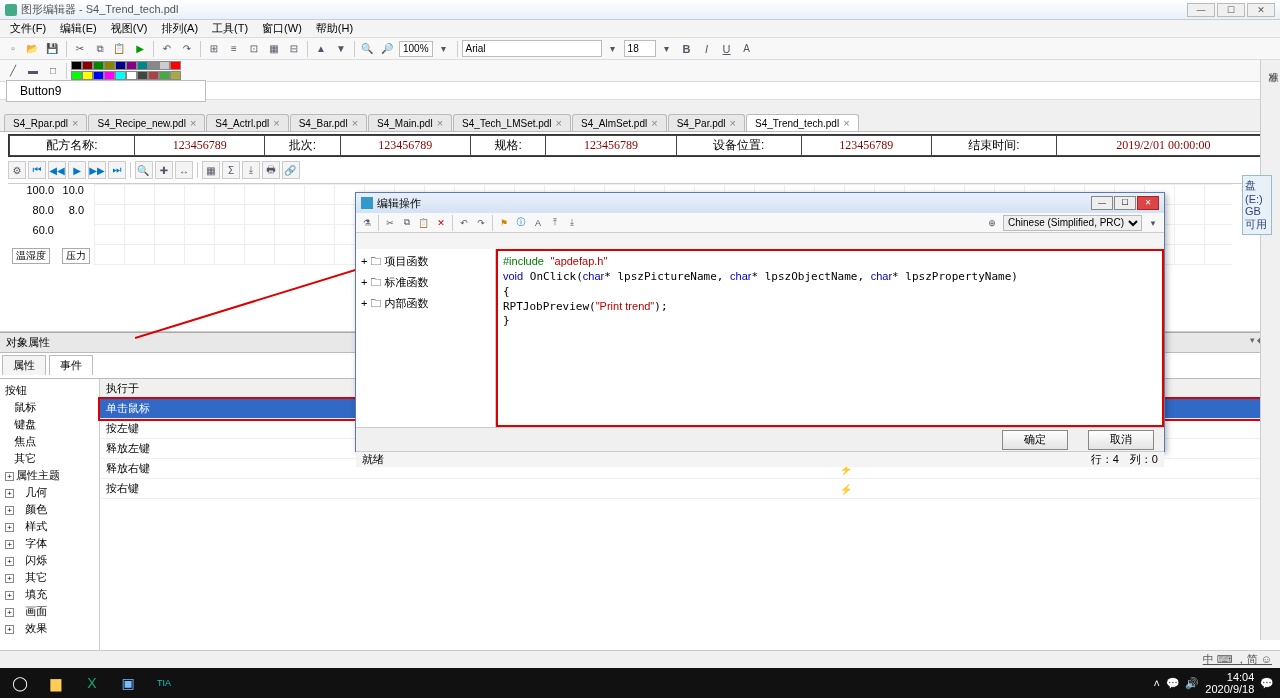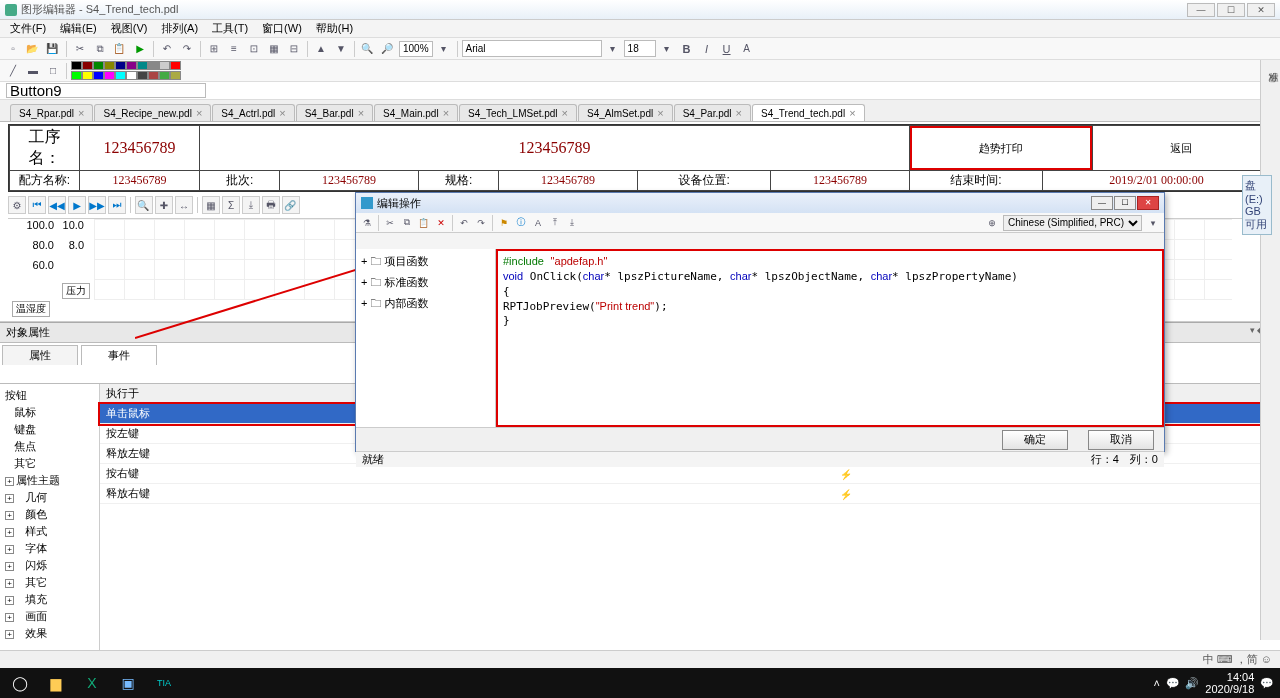--- a/index.html
+++ b/index.html
@@ -11,23 +11,23 @@
 .menubar { height:18px; background:#f4f4f4; display:flex; align-items:center; padding:0 4px; gap:2px; border-bottom:1px solid #ddd; }
 .menubar span { padding:1px 6px; cursor:pointer; }
 .toolbar1,.toolbar2 { height:22px; background:#f8f8f8; border-bottom:1px solid #ddd; display:flex; align-items:center; padding:0 4px; gap:2px; }
 .tbtn { width:18px; height:18px; border:1px solid transparent; display:inline-flex; align-items:center; justify-content:center; cursor:pointer; font-size:10px; color:#556; }
 .sep { width:1px; height:16px; background:#ccc; margin:0 2px; }
 .zoombox { border:1px solid #bbb; padding:0 3px; height:16px; line-height:14px; background:#fff; font-size:10px; }
 .fontbox { border:1px solid #bbb; height:17px; background:#fff; padding:0 3px; line-height:15px; font-size:10px; }
 .colorrow { display:flex; gap:0; }
 .csw { width:11px; height:9px; border:1px solid #888; }
 .nameline { height:18px; background:#fff; border-bottom:1px solid #ddd; display:flex; align-items:center; padding:0 6px; }
-.nameline input { border:1px solid #bbb; height:15px; width:200px; padding:0 3px; font-size:15px; }
+.nameline input { border:1px solid #bbb; height:22px; width:200px; padding:0 13px; font-size:12px; }
 .nameline .dropdown { margin-left:auto; width:14px; height:14px; border:1px solid #999; background:#eee; text-align:center; line-height:12px; font-size:8px; cursor:pointer; }
-.tabstrip { height:22px; background:#f0f0f0; border-bottom:1px solid #bbb; display:flex; align-items:end; padding-left:10px; }
+.tabstrip { height:32px; background:#f0f0f0; border-bottom:1px solid #bbb; display:flex; align-items:end; padding-left:4px; }
 .tab { padding:2px 8px; border:1px solid #bbb; border-bottom:none; margin-right:1px; background:#e8e8e8; cursor:pointer; font-size:10px; border-radius:3px 3px 0 0; }
 .tab.active { background:#fff; }
 .tab .x { margin-left:4px; color:#888; cursor:pointer; }
 .canvas { position:relative; background:#fff; height:200px; border-bottom:1px solid #ccc; overflow:hidden; }
 .datagrid { border:1px solid #333; margin:2px 8px 0 8px; }
 .datagrid table { border-collapse:collapse; width:100%; }
 .datagrid td { border:1px solid #444; padding:1px 4px; font-size:12px; text-align:center; height:17px; }
 .datagrid .lbl { background:#fff; font-weight:normal; text-align:center; }
 .datagrid .val { color:#8b0000; font-family:Georgia,serif; }
 .bigrow td { font-size:16px; height:22px; }
@@ -38,21 +38,21 @@
 .yaxis { position:absolute; left:0; top:0; width:50px; font-size:9px; text-align:right; }
 .yaxis2 { position:absolute; left:50px; top:0; width:30px; font-size:9px; text-align:right; }
 .yaxis div,.yaxis2 div { height:20px; padding-right:4px; }
 .axislabel { border:1px solid #aaa; font-size:10px; padding:0 3px; display:inline-block; margin-top:2px; }
 .grid { position:absolute; left:86px; right:40px; top:0; bottom:0; background:repeating-linear-gradient(to right,#eee 0,#eee 1px,transparent 1px,transparent 30px),repeating-linear-gradient(to bottom,#eee 0,#eee 1px,transparent 1px,transparent 20px); }
 .raxis { position:absolute; right:0; top:0; font-size:9px; }
 .proppane { height:380px; background:#fff; border-top:1px solid #aaa; position:relative; }
 .proptitle { background:#e8e8e8; padding:2px 6px; border-bottom:1px solid #bbb; display:flex; }
 .proptitle .mini { margin-left:auto; font-size:9px; color:#666; cursor:pointer; }
 .proptabs { display:flex; border-bottom:1px solid #bbb; }
-.proptab { padding:2px 26px; border:1px solid #bbb; border-bottom:none; margin:2px 1px 18px 2px; background:#f4f4f4; cursor:pointer; font-size:11px; }
+.proptab { padding:2px 10px; border:1px solid #bbb; border-bottom:none; margin:2px 1px 3px 2px; background:#f4f4f4; cursor:pointer; font-size:11px; }
 .proptab.active { background:#fff; }
 .propbody { display:flex; height:340px; }
 .tree { width:100px; border-right:1px solid #ccc; padding:3px; font-size:11px; }
 .tree .node { padding:1px 2px; cursor:pointer; white-space:nowrap; }
 .tree .sel { background:#fff; }
 .tree .plus { display:inline-block; width:9px; height:9px; border:1px solid #888; text-align:center; line-height:7px; font-size:8px; margin-right:2px; }
 .eventtable { flex:1; font-size:11px; }
 .eventtable table { width:100%; border-collapse:collapse; }
 .eventtable th { background:#f0f0f0; border-bottom:1px solid #ccc; text-align:left; padding:2px 6px; font-weight:normal; }
 .eventtable td { padding:2px 6px; border-bottom:1px solid #f0f0f0; }
@@ -86,21 +86,21 @@
 .arrow { position:absolute; left:135px; top:220px; width:360px; height:120px; z-index:40; pointer-events:none; }
 
 .rside { position:absolute; right:0; top:60px; width:20px; height:580px; background:#f0f0f0; border-left:1px solid #ccc; writing-mode:vertical-rl; font-size:10px; padding-top:4px; color:#555; }
 
 .rfloat { position:absolute; right:8px; top:175px; width:30px; height:60px; background:#e8f0f8; border:1px solid #9bc; font-size:9px; padding:2px; color:#347; }
 
 .wtask { position:absolute; left:0; bottom:0; right:0; height:30px; background:#111; display:flex; align-items:center; padding:0 6px; gap:8px; }
 .wtask .wicon { width:28px; height:22px; display:flex; align-items:center; justify-content:center; color:#fff; font-size:14px; cursor:pointer; }
 .wtask .tray { margin-left:auto; display:flex; align-items:center; gap:6px; color:#fff; font-size:10px; }
 .wtask .clock { text-align:right; line-height:1.1; }
-.statusbar { position:absolute; left:0; bottom:30px; right:0; height:18px; background:#f0f0f0; border-top:1px solid #ccc; display:flex; align-items:center; justify-content:flex-end; padding:0 8px; font-size:10px; color:#555; gap:6px; }
+.statusbar { position:absolute; left:0; bottom:30px; right:0; height:18px; background:#f0f0f0; border-top:1px solid #ccc; display:flex; align-items:center; justify-content:flex-end; padding:0 8px; font-size:10px; color:#555; gap:6px;text-decoration:underline; }
 </style>
 </head>
 <body>
 
 <div class="titlebar">
   <span class="appicon"></span>
   <span>图形编辑器 - S4_Trend_tech.pdl</span>
   <div class="winctl">
     <span>—</span>
     <span>☐</span>
@@ -208,31 +208,20 @@
     <div class="tab">S4_Tech_LMSet.pdl<span class="x">×</span></div>
     <div class="tab">S4_AlmSet.pdl<span class="x">×</span></div>
     <div class="tab">S4_Par.pdl<span class="x">×</span></div>
     <div class="tab active">S4_Trend_tech.pdl<span class="x">×</span></div>
   </div>
 
 <div class="canvas">
   <div class="datagrid">
     <table>
       <tbody>
-          <tr class="bigrow">
-        <td class="lbl" style="width:70px">工序名：</td>
-        <td class="val" style="width:120px">123456789</td>
-        <td class="val" colspan="6">123456789</td>
-        <td colspan="2" style="padding:0">
-              <div style="display:flex;height:100%">
-                <div class="hl-red" style="flex:1;display:flex;align-items:center;justify-content:center;cursor:pointer">趋势打印</div>
-                <div style="flex:1;display:flex;align-items:center;justify-content:center;border-left:1px solid #444;cursor:pointer">返回</div>
-              </div>
-            </td>
-      </tr>
       <tr id="row3">
             <td class="lbl">配方名称:</td>
             <td class="val">123456789</td>
             <td class="lbl">批次:</td>
             <td class="val">123456789</td>
             <td class="lbl">规格:</td>
             <td class="val">123456789</td>
             <td class="lbl">设备位置:</td>
             <td class="val">123456789</td>
             <td class="lbl">结束时间:</td>
@@ -262,21 +251,21 @@
   <div class="chartarea">
     <div class="yaxis" id="yaxis1">
         <div>100.0</div>
         <div>80.0</div>
         <div>60.0</div>
       </div>
     <div class="yaxis2" id="yaxis2">
         <div>10.0</div>
         <div>8.0</div>
       </div>
-    <div style="position:absolute;left:4px;top:80px"><span class="axislabel">温湿度</span></div>
+    <div style="position:absolute;left:4px;top:62px"><span class="axislabel">温湿度</span></div>
     <div style="position:absolute;left:54px;top:62px"><span class="axislabel">压力</span></div>
     <div class="grid"></div>
     <div class="raxis">3000</div>
   </div>
 </div>
 
 <div class="proppane">
   <div class="proptitle">
       <span>对象属性</span>
       <span class="mini">▾ ◆ ✕</span>
@@ -318,25 +307,25 @@
             </tr>
             <tr>
               <td>按左键</td>
               <td><span class="bolt g">⚡</span></td>
             </tr>
             <tr>
               <td>释放左键</td>
               <td><span class="bolt g">⚡</span></td>
             </tr>
             <tr>
+              <td>释放右键</td>
+              <td><span class="bolt g">⚡</span></td>
+            </tr>
+            <tr>
               <td>按右键</td>
-              <td><span class="bolt g">⚡</span></td>
-            </tr>
-            <tr>
-              <td>释放右键</td>
               <td><span class="bolt g">⚡</span></td>
             </tr>
           </tbody>
       </table>
     </div>
   </div>
 </div>
 
 <svg class="arrow">
     <line x1="0" y1="118" x2="350" y2="10" stroke="#d00" stroke-width="2"></line>

